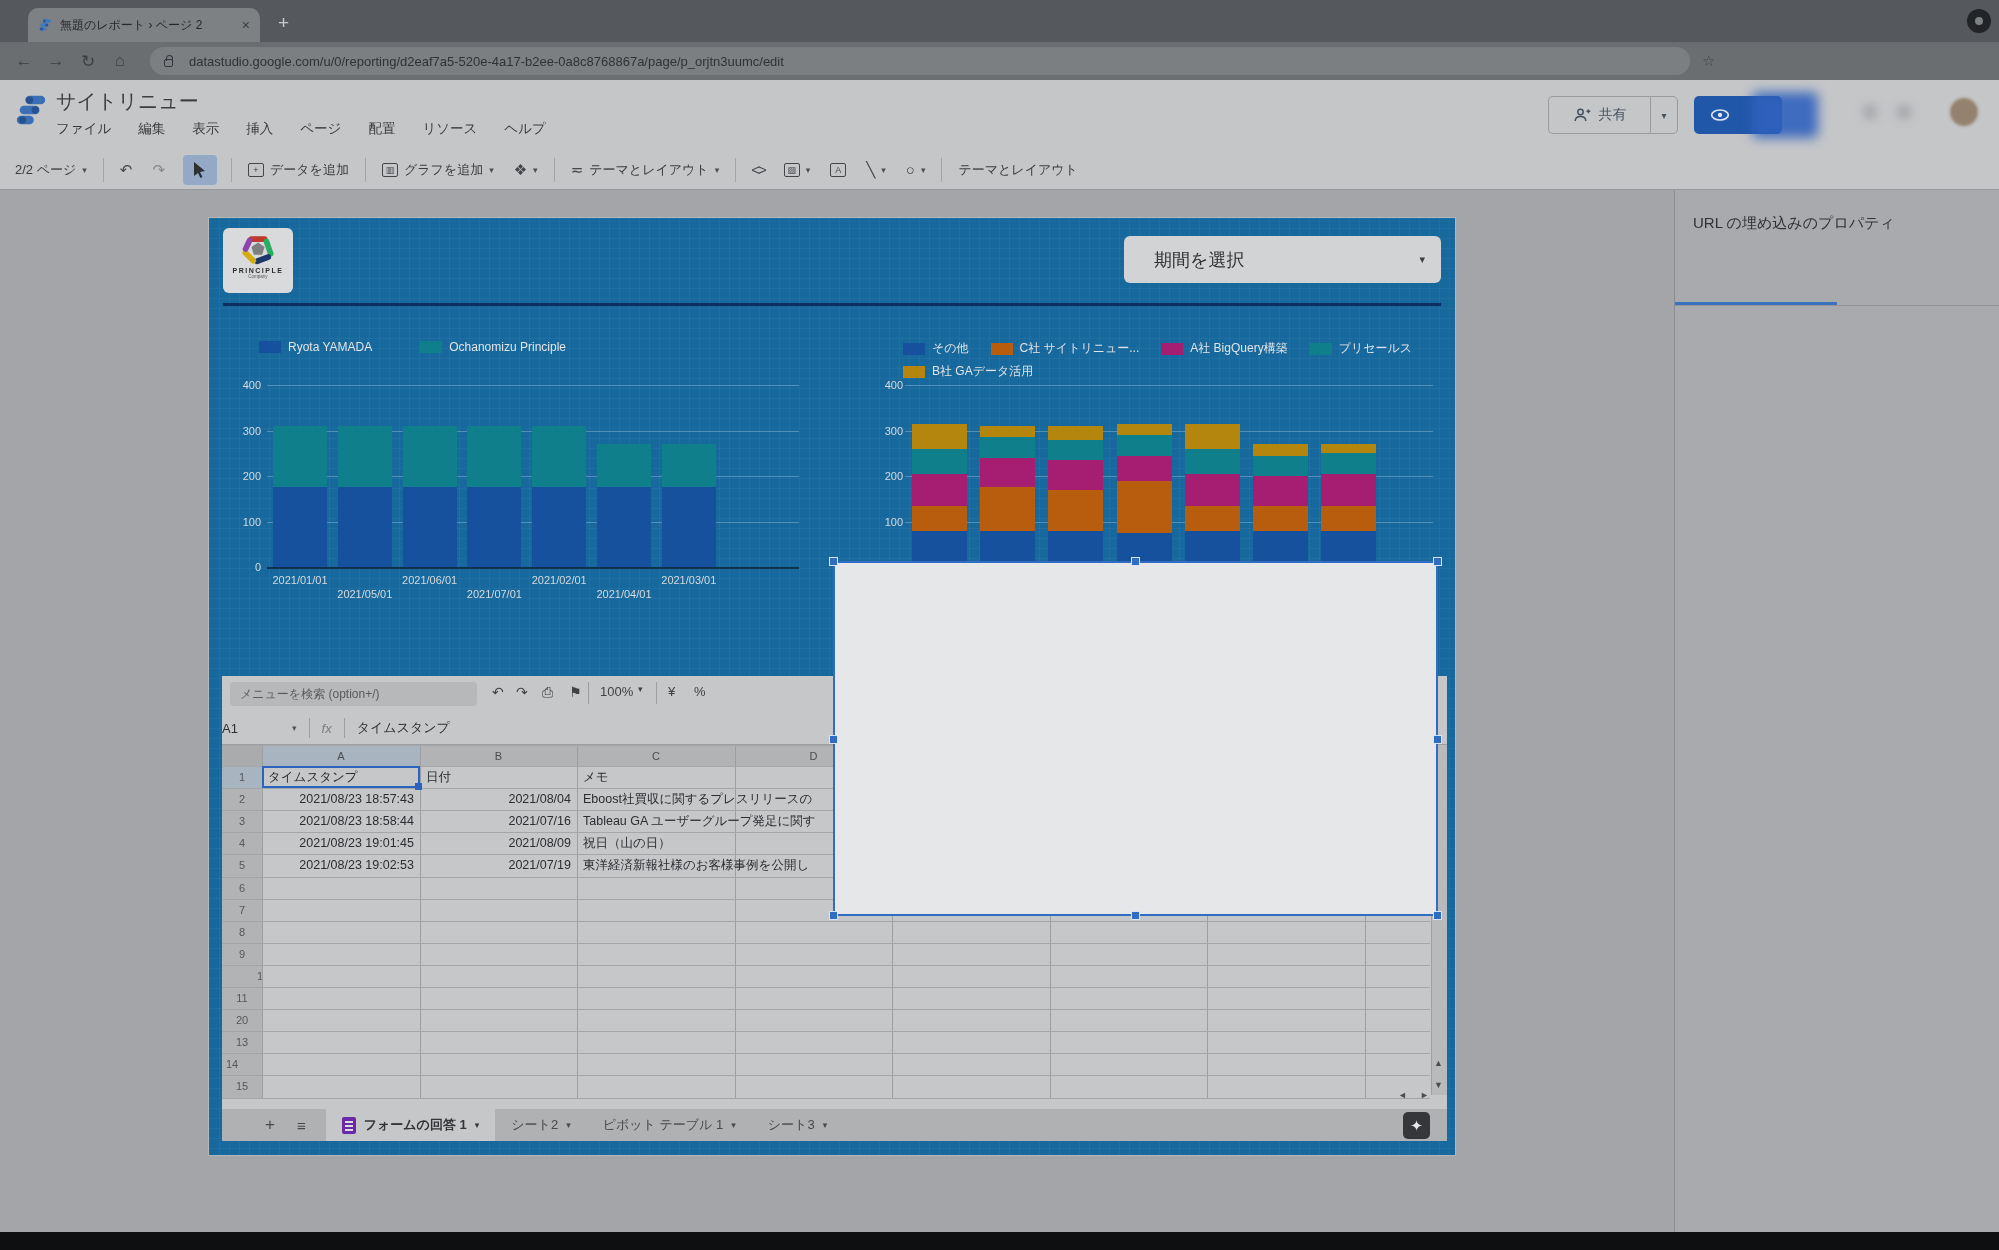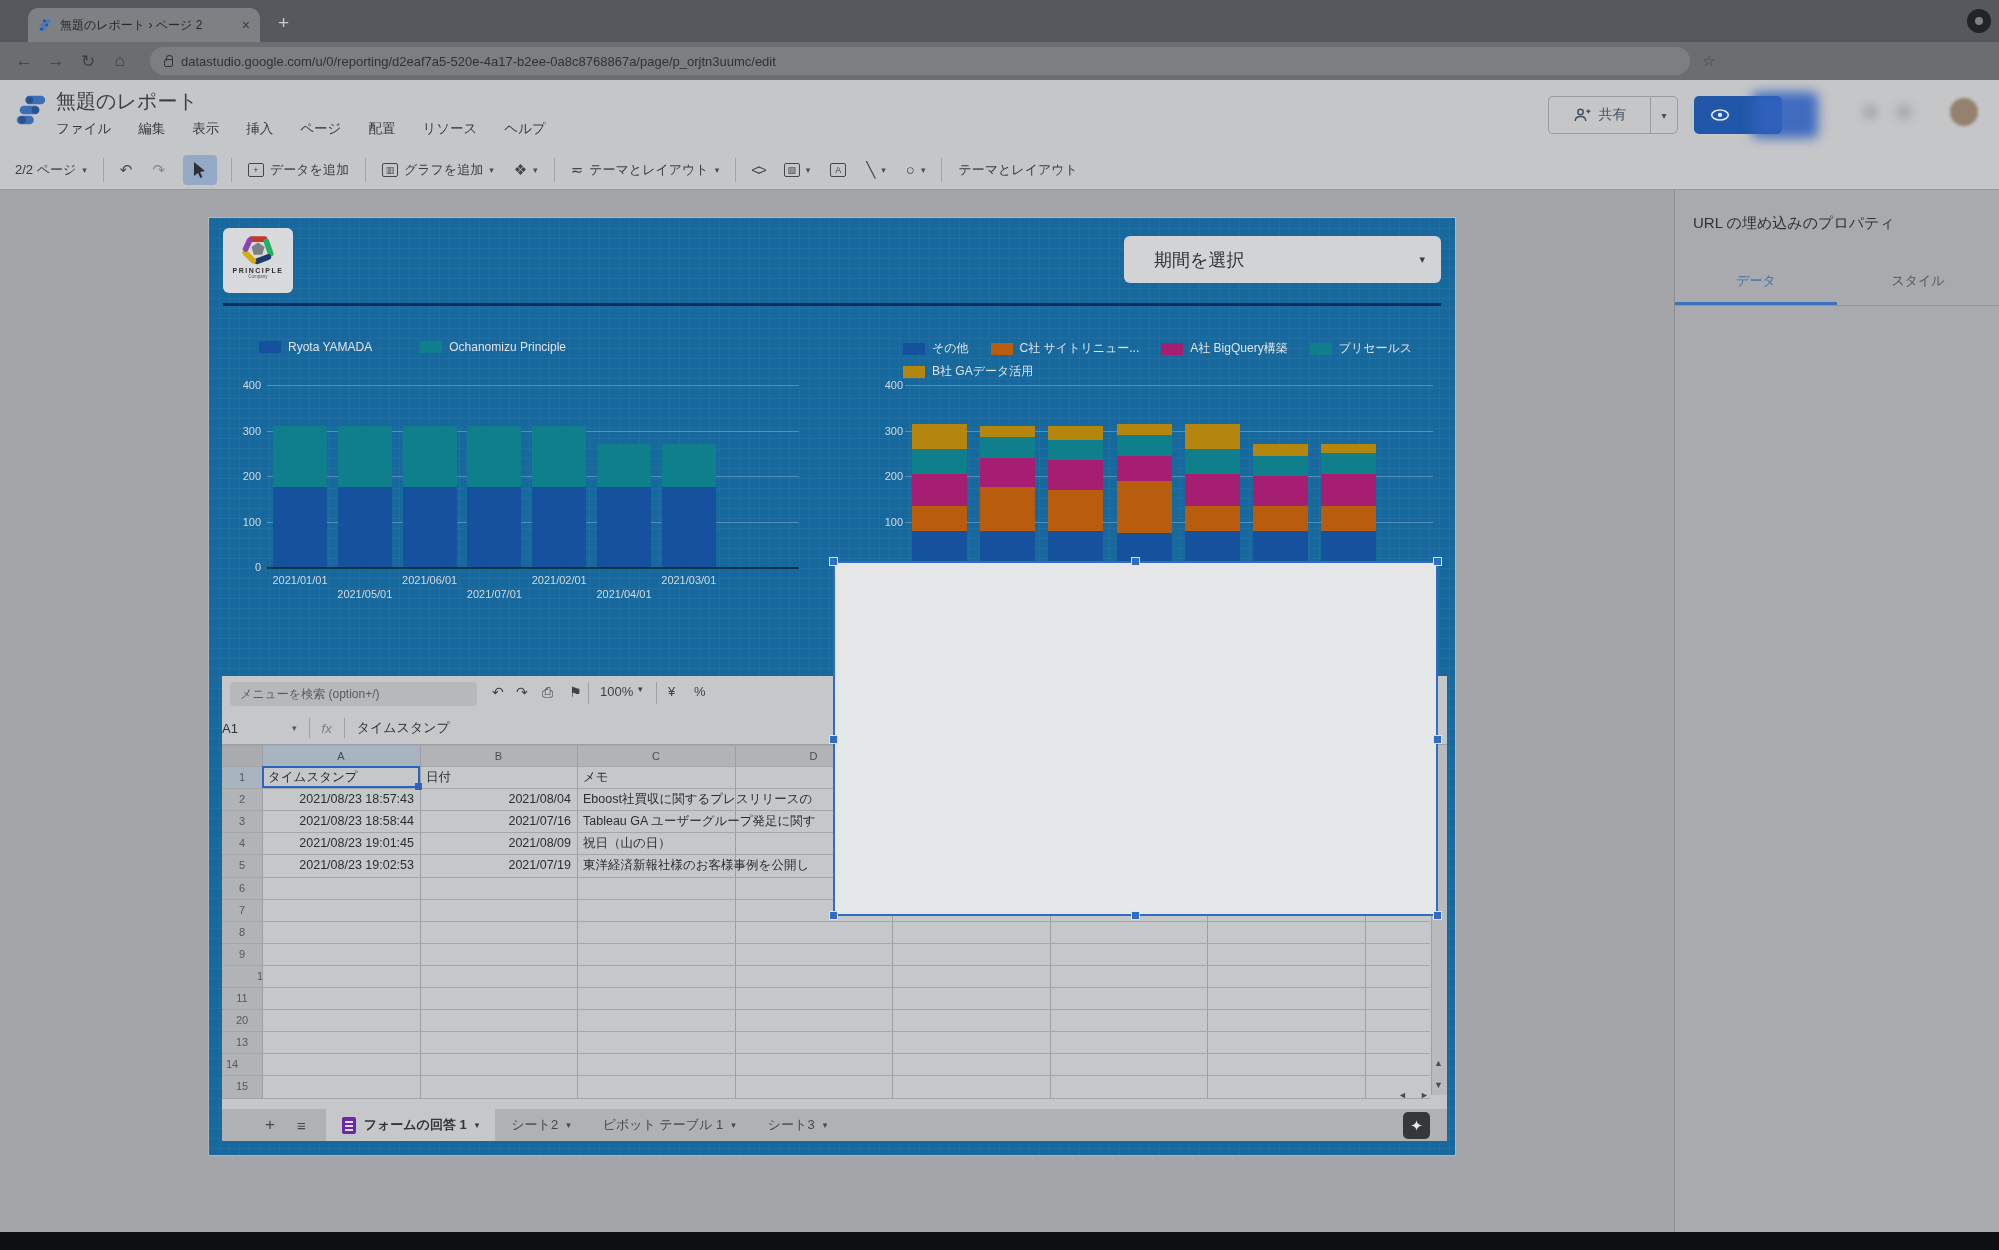--- a/index.html
+++ b/index.html
@@ -15,21 +15,21 @@
   .tab-title { font-size:12px; color:#26282b; white-space:nowrap; overflow:hidden; flex:1; }
   .tab-close { font-size:14px; color:#3a3c3f; cursor:default; }
   .newtab { position:absolute; left:278px; top:12px; font-size:19px; color:#c9cacc; }
   .reccircle { position:absolute; right:8px; top:9px; width:24px; height:24px; border-radius:50%;
                background:#222427; display:flex; align-items:center; justify-content:center; }
   .reccircle b { width:8px; height:8px; border-radius:50%; background:#7e8184; }
   .urlrow { position:absolute; left:0; top:42px; width:1999px; height:38px; background:#6b6e71;
             display:flex; align-items:center; }
   .navic { font-size:17px; color:#3d3f42; width:32px; text-align:center; }
   .urlpill { position:absolute; left:150px; top:5px; width:1540px; height:28px; background:#7c7f82;
-             border-radius:14px; display:flex; align-items:center; padding:0 14px; gap:8px; }
+             border-radius:14px; display:flex; align-items:center; padding:0 14px; gap:16px; }
   .lockic { width:9px; height:8px; border:1.5px solid #33363a; border-radius:2px; position:relative; margin-top:3px;}
   .lockic:before { content:""; position:absolute; left:1px; top:-5px; width:5px; height:5px;
                    border:1.5px solid #33363a; border-bottom:none; border-radius:4px 4px 0 0; }
   .urltext { font-size:13px; color:#303234; white-space:nowrap; overflow:hidden; }
   .star { position:absolute; left:1702px; top:10px; font-size:15px; color:#44474a; }
   .extblob { position:absolute; top:51px; width:18px; height:18px; border-radius:4px; background:#8f9294; filter:blur(3px); }
   .urlavatar { position:absolute; left:1947px; top:49px; width:23px; height:23px; border-radius:50%;
                background:#97856f; filter:blur(1.5px); }
 
   
@@ -182,21 +182,21 @@
 
   <div class="appheader">
     <svg class="ds-logo" width="34" height="34" viewBox="0 0 24 24">
       <rect x="8" y="2" width="14" height="6" rx="3" fill="#3a6fb5"></rect>
         <circle cx="11" cy="5" r="2.6" fill="#27528f"></circle>
       <rect x="4" y="9" width="14" height="6" rx="3" fill="#3a6fb5"></rect>
         <circle cx="15" cy="12" r="2.6" fill="#27528f"></circle>
       <rect x="2" y="16" width="12" height="6" rx="3" fill="#3a6fb5"></rect>
         <circle cx="6" cy="19" r="2.6" fill="#27528f"></circle>
     </svg>
-    <div class="apptitle">無題のレポート</div>
+    <div class="apptitle">サイトリニュー</div>
     <div class="menubar" id="menubar">
         <span>ファイル</span>
         <span>編集</span>
         <span>表示</span>
         <span>挿入</span>
         <span>ページ</span>
         <span>配置</span>
         <span>リソース</span>
         <span>ヘルプ</span>
       </div>
@@ -582,22 +582,18 @@
         <div class="handle" style="left:-6px; bottom:-6px"></div>
         <div class="handle" style="left:296px; bottom:-6px"></div>
         <div class="handle" style="right:-6px; bottom:-6px"></div>
       </div>
 
     </div>
   </div>
 
   <div class="panel">
     <div class="panel-title">URL の埋め込みのプロパティ</div>
-    <div class="panel-tabs">
-      <div class="panel-tab" style="color:#3e6fb0">データ</div>
-      <div class="panel-tab" style="color:#55575a">スタイル</div>
-    </div>
     <div class="panel-divider"></div>
     <div class="tab-underline"></div>
   </div>
 
   <div class="dock"></div>
 </div>
 
 </body></html>

